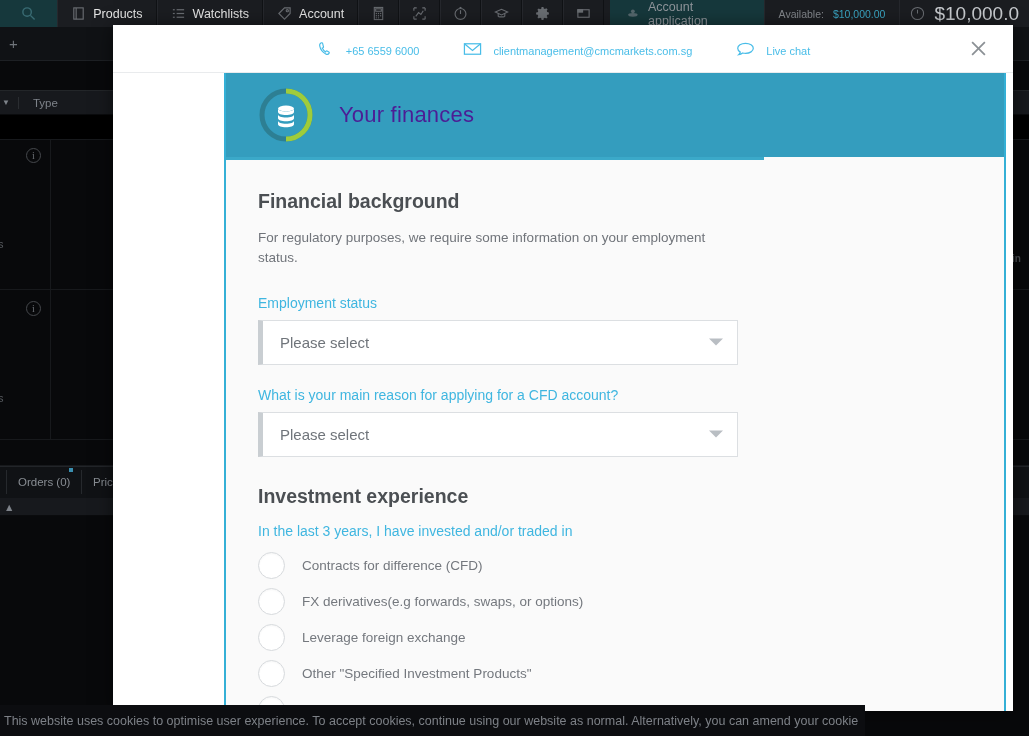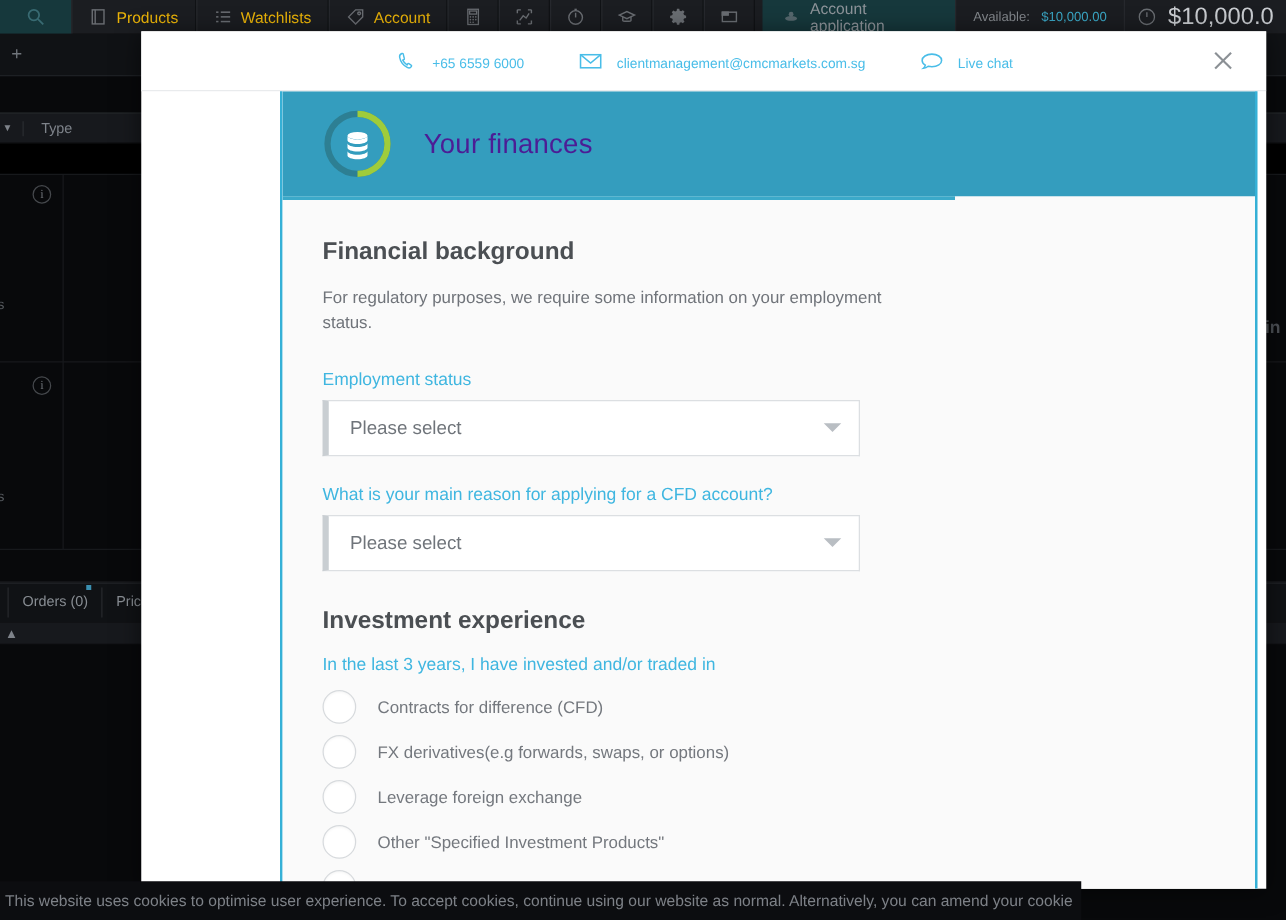--- a/index.html
+++ b/index.html
@@ -18,21 +18,21 @@
   .app-toolbar {
     position: absolute; left: 0; top: 0; width: 1029px; height: 27px;
     background: #1b1d21; display: flex; align-items: stretch;
   }
   .tb-search {
     width: 62px; background: #16383c; display: flex;
     align-items: center; justify-content: center;
   }
   .tb-item {
     display: flex; align-items: center; gap: 7px;
-    padding: 0 13px; color: #eab308; font-size: 12.5px;
+    padding: 0 13px; color: #e5e5e5; font-size: 12.5px;
     border-right: 1px solid #101215;
     border-left: 1px solid #26282d;
   }
   .tb-icon-only { padding: 0 12px; }
   .tb-gap { flex: 0 0 6px; }
   .tb-appbadge {
     display: flex; align-items: center; gap: 8px;
     padding: 0 16px; background: #16383c; color: #8e949a; font-size: 12.5px;
   }
   .tb-avail {
@@ -88,21 +88,21 @@
   .app-tab .dot {
     position: absolute; top: -2px; right: 8px;
     width: 4px; height: 4px; background: #3a8fb0;
   }
   .app-lower-hdr {
     position: absolute; left: 0; top: 498px; width: 1029px; height: 18px;
     background: #17191d; border-bottom: 1px solid #0a0b0d;
     color: #7e838a; font-size: 10.5px; display: flex; align-items: center;
   }
   .app-side-text {
-    position: absolute; color: #4c5055; font-size: 14px; font-weight: bold;
+    position: absolute; color: #4c5055; font-size: 10px; font-weight: bold;
   }
 
   
   .cookie-banner {
     position: absolute; left: 0; bottom: 0; width: 865px; height: 31px;
     background: #0c0d10; display: flex; align-items: center;
     color: #7d8187; font-size: 12.5px; z-index: 40;
     padding-left: 4px;
   }
 
@@ -157,21 +157,21 @@
     font-size: 19.5px; color: #4b4f53; margin-bottom: 15px; font-weight: bold;
   }
   .sec-desc {
     font-size: 13.5px; color: #70747a; line-height: 1.5;
     max-width: 470px; margin-bottom: 26px;
   }
   .field-label {
     font-size: 14px; color: #3fb6e0; margin-bottom: 9px;
   }
   .select-box {
-    position: relative; width: 430px; height: 45px; background: #ffffff;
+    position: relative; width: 480px; height: 45px; background: #ffffff;
     border: 1px solid #dcdfe2; border-left: 5px solid #c9ced2;
     display: flex; align-items: center; padding-left: 17px;
     margin-bottom: 22px;
   }
   .select-box .sel-val { font-size: 15px; color: #6f747a; }
   .select-box .sel-arrow {
     position: absolute; right: 14px; top: 50%; transform: translateY(-50%);
     width: 0; height: 0;
     border-left: 7px solid transparent; border-right: 7px solid transparent;
     border-top: 7px solid #b9bec3;

